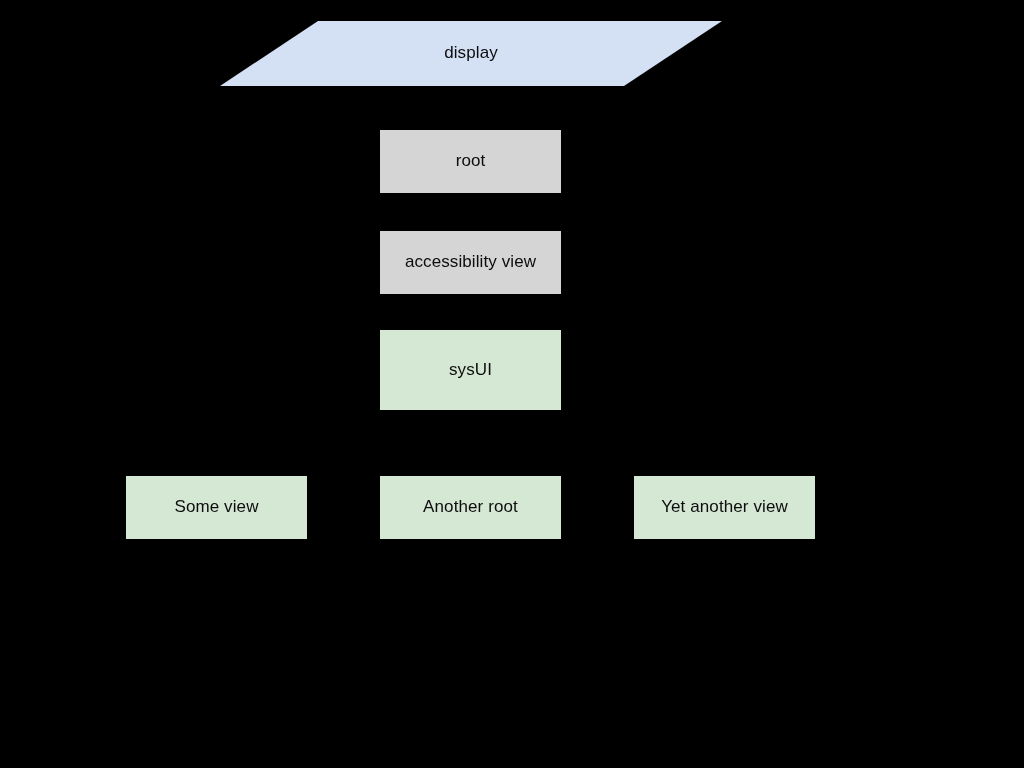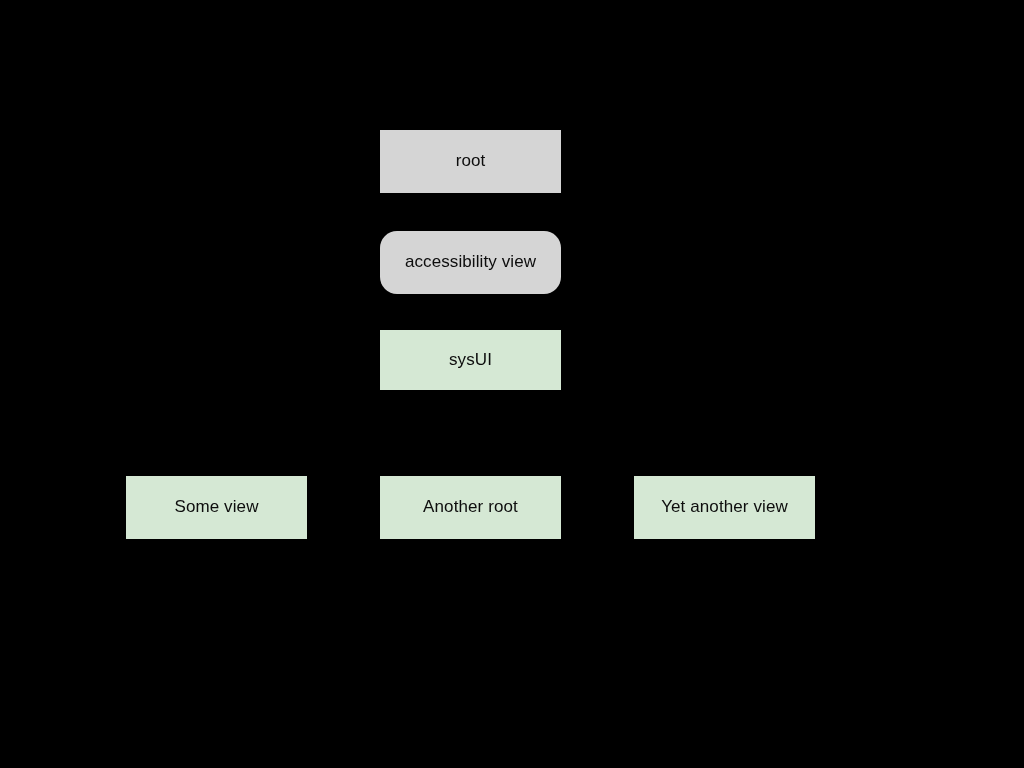--- a/index.html
+++ b/index.html
@@ -53,30 +53,36 @@
   .para-label {
     position: relative;
     z-index: 2;
   }
 </style>
 </head>
 <body>
 
 <div id="canvas">
 
+  <div class="node para-node" style="left:220px; top:21px; width:502px; height:65px;">
+    <svg class="para-shape" viewBox="0 0 502 65" preserveAspectRatio="none">
+      <polygon points="98,0 502,0 404,65 0,65" fill="#d4e1f5"></polygon>
+    </svg>
+    <span class="node-label para-label">display</span>
+  </div>
 
   <div class="node rect-node" style="left:380px; top:130px; width:181px; height:63px; background:#d5d5d5;align-items:center;">
     <span class="node-label">root</span>
   </div>
 
-  <div class="node rect-node" style="left:380px; top:231px; width:181px; height:63px; background:#d5d5d5;border-radius:17px;">
+  <div class="node rect-node" style="left:380px; top:231px; width:181px; height:63px; background:#d5d5d5;">
     <span class="node-label">accessibility view</span>
   </div>
 
-  <div class="node rect-node" style="left:380px; top:330px; width:181px; height:60px; background:#d5e8d4;">
+  <div class="node rect-node" style="left:380px; top:330px; width:181px; height:80px; background:#d5e8d4;">
     <span class="node-label">sysUI</span>
   </div>
 
   <div class="node rect-node" style="left:126px; top:476px; width:181px; height:63px; background:#d5e8d4;justify-content:center;">
     <span class="node-label">Some view</span>
   </div>
 
   <div class="node rect-node" style="left:380px; top:476px; width:181px; height:63px; background:#d5e8d4;">
     <span class="node-label">Another root</span>
   </div>

